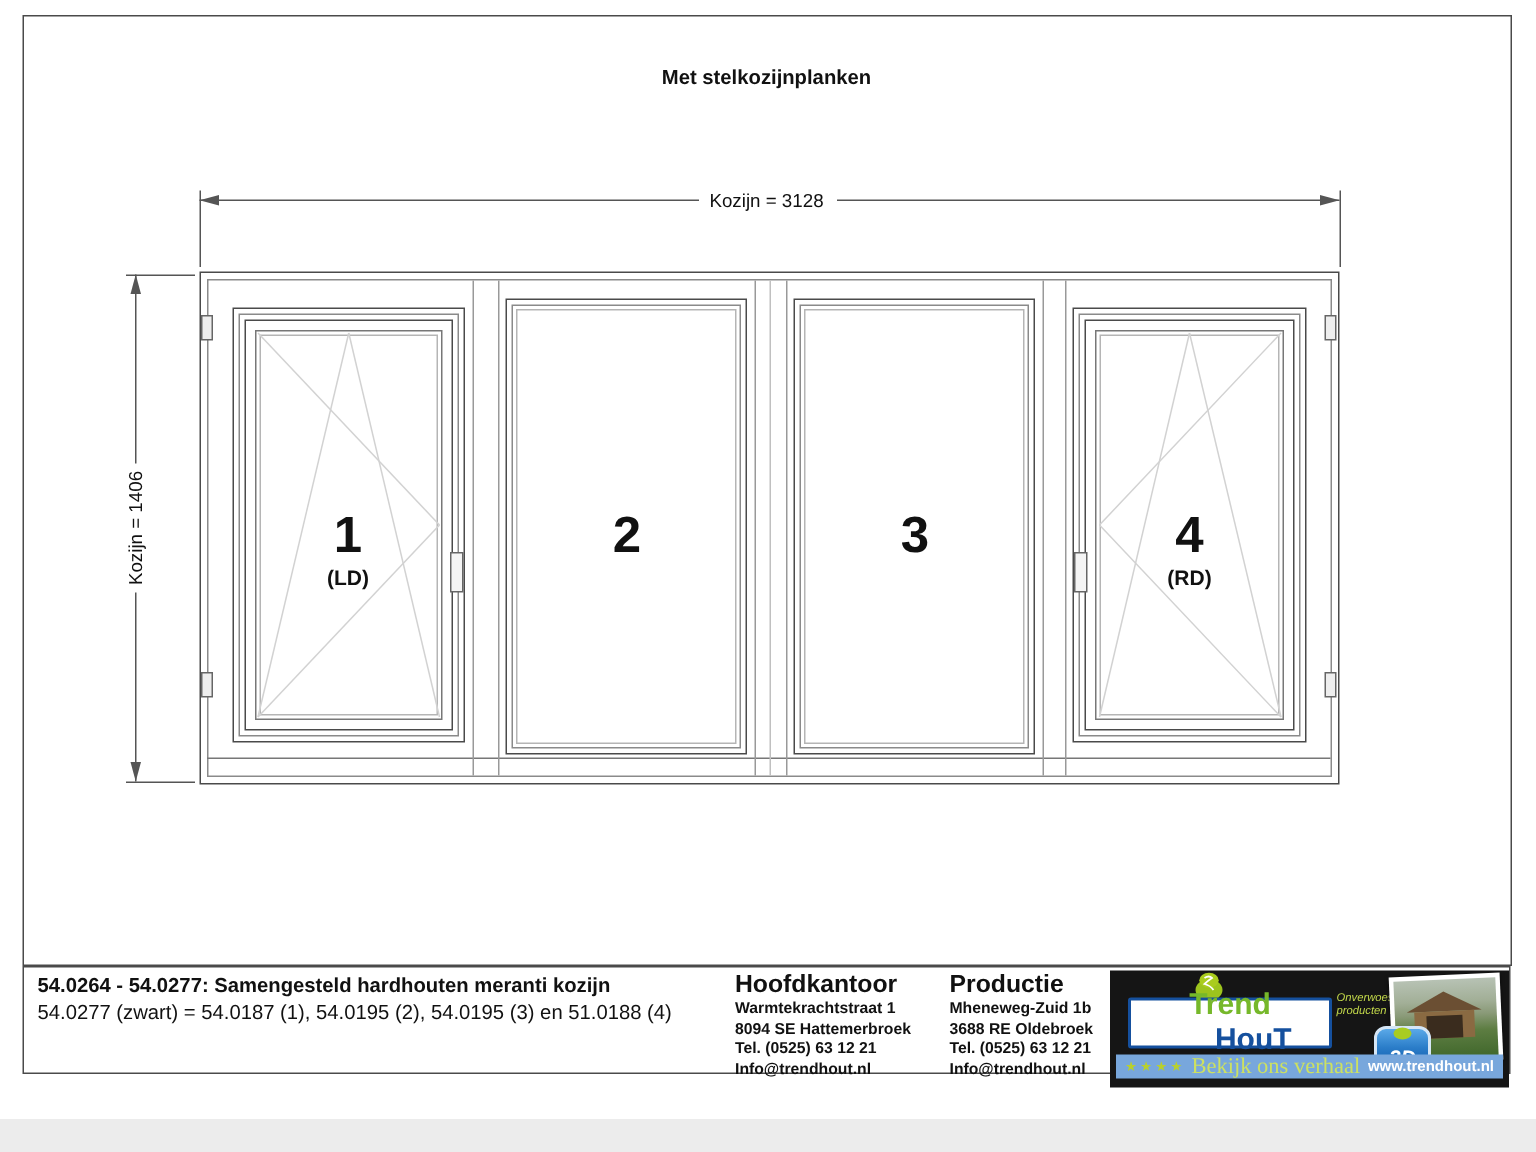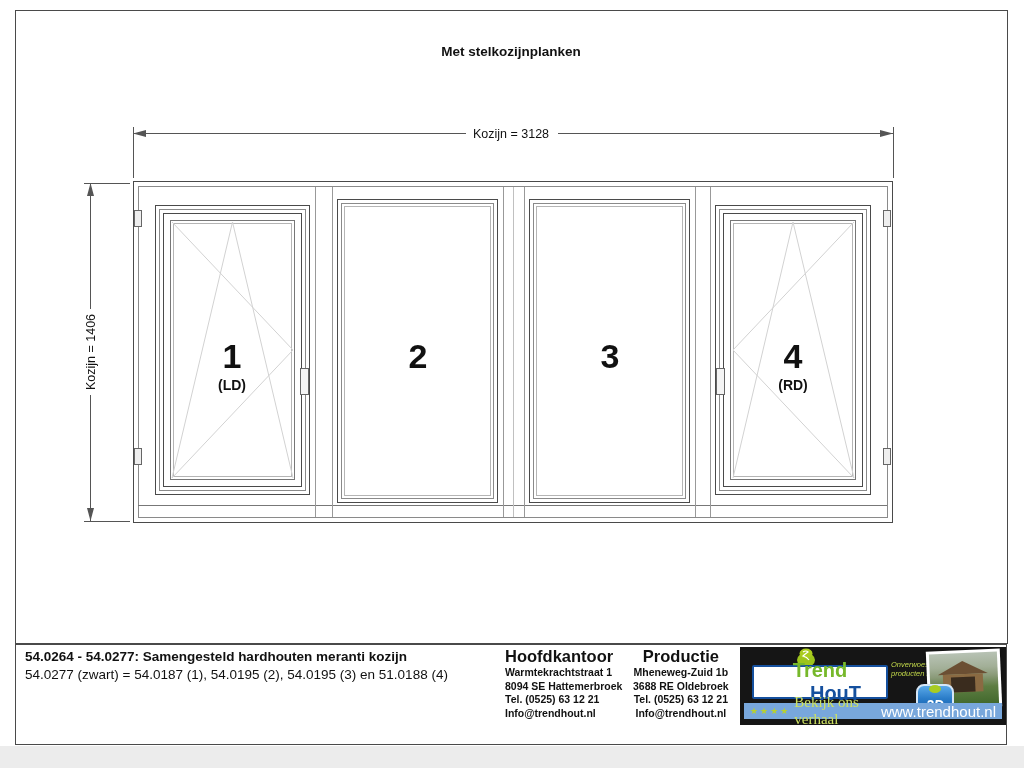--- a/index.html
+++ b/index.html
@@ -5,29 +5,29 @@
   html,body{margin:0;padding:0;}
   body{
     width:1024px;height:768px;position:relative;background:#ffffff;
     font-family:"Liberation Sans",sans-serif;overflow:hidden;color:#111;
   }
   svg text{font-family:"Liberation Sans",sans-serif;fill:#111;}
   .drawing-svg{position:absolute;left:0;top:0;}
 
   
   .footer{
-    position:absolute;left:15px;top:644px;width:992px;height:101px;
+    position:absolute;left:15px;top:644px;width:992px;height:72px;
     border:1px solid #4a4a4a;box-sizing:border-box;background:#fff;
   }
   .prod-text{position:absolute;left:9px;top:3px;font-size:13.5px;line-height:17.5px;}
   .prod-title{font-weight:bold;white-space:pre;}
   .prod-line{white-space:pre;}
   .addr-col{position:absolute;top:2px;}
-  .addr-col.hoofd{left:489px;}
-  .addr-col.productie{left:617px;text-align:center;}
+  .addr-col.hoofd{left:474px;}
+  .addr-col.productie{left:617px;}
   .addr-heading{font-weight:bold;font-size:16.5px;line-height:19px;}
   .addr-line{font-weight:bold;font-size:10.5px;line-height:13.5px;}
 
   
   .brand-box{
     position:absolute;left:724px;top:2px;width:266px;height:78px;
     background:#151515;overflow:hidden;
   }
   .logo-tree{position:absolute;left:53px;top:1px;z-index:1;}
   .logo-plate{
@@ -77,21 +77,21 @@
     position:absolute;left:4px;right:4px;bottom:6px;height:16px;z-index:4;
     background:#78a7dc;display:flex;align-items:center;justify-content:space-between;
     padding:0 6px;box-sizing:border-box;
   }
   .bluebar-left{display:flex;align-items:center;gap:4px;}
   .stars{color:#b8d02e;font-size:9px;letter-spacing:2px;line-height:1;}
   .bar-script{
     color:#cde160;font-size:15px;
     font-family:"Liberation Serif",serif;
   }
-  .bar-url{color:#ffffff;font-weight:normal;font-size:15px;}
+  .bar-url{color:#ffffff;font-weight:bold;font-size:10px;}
 
   .bottom-strip{position:absolute;left:0;top:746px;width:1024px;height:22px;background:#ececec;}
 </style>
 </head>
 <body>
 
 <svg class="drawing-svg" width="1024" height="645" viewBox="0 0 1024 645">
 
   <rect x="15.5" y="10.5" width="992" height="633" fill="none" stroke="#4a4a4a" stroke-width="1"></rect>
 

